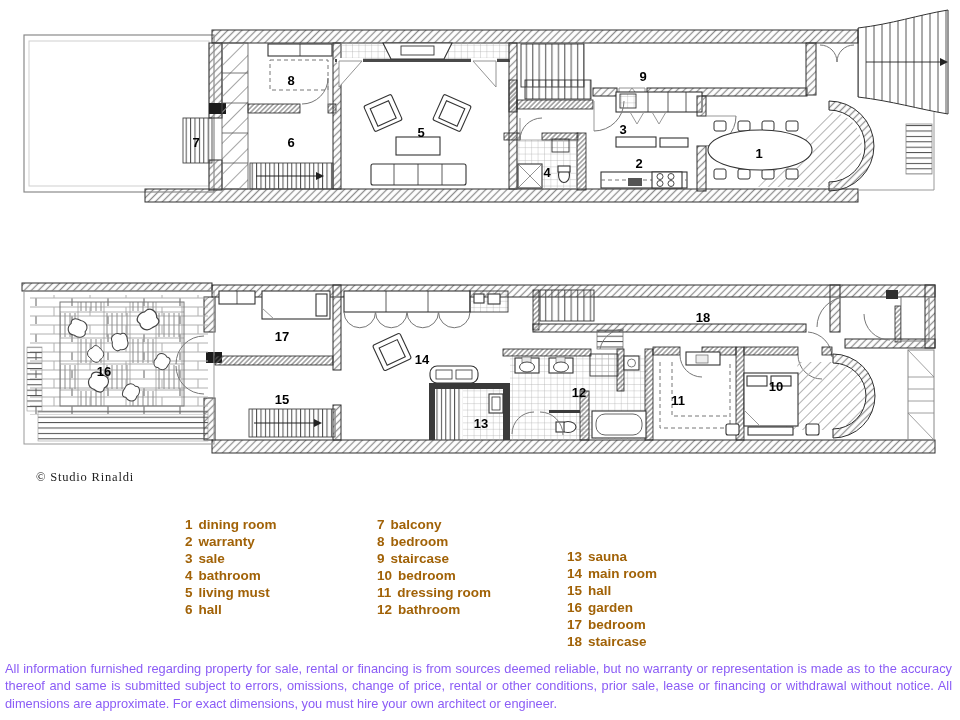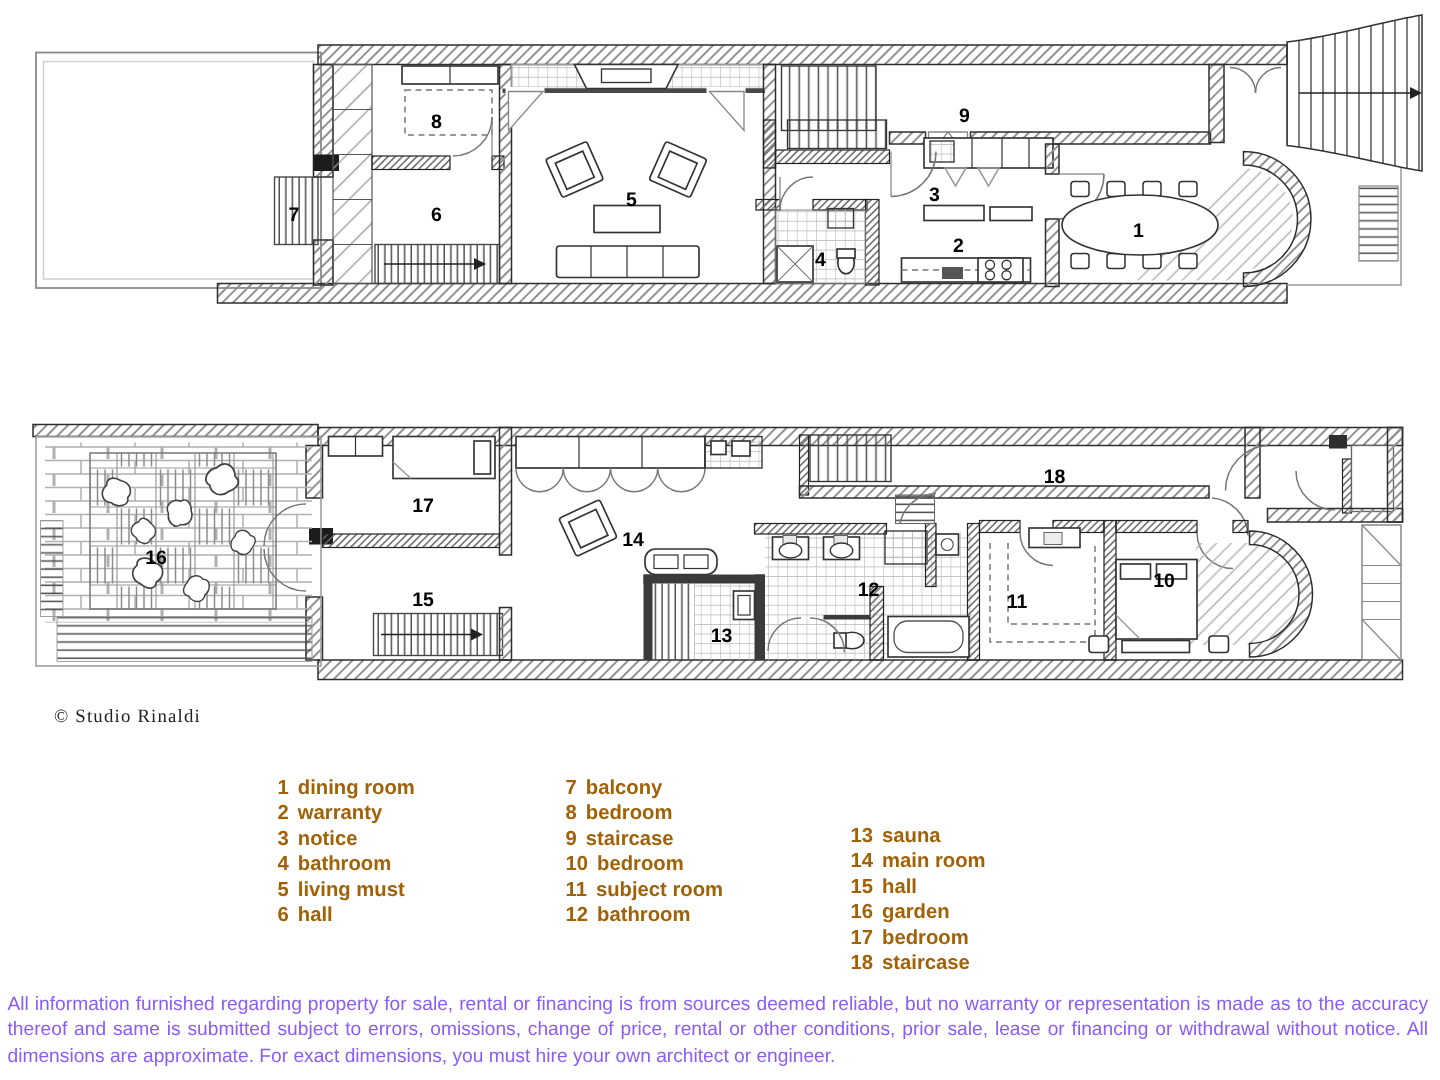--- a/index.html
+++ b/index.html
@@ -380,31 +380,31 @@
     </g>
   </g>
 </svg>
 
 <div class="copyright">© Studio Rinaldi</div>
 
 <div>
   <div class="lcol" id="lcol1">
     <div class="li"><span class="num">1</span><span>dining room</span></div>
     <div class="li"><span class="num">2</span><span>warranty</span></div>
-    <div class="li"><span class="num">3</span><span>notice</span></div>
+    <div class="li"><span class="num">3</span><span>sale</span></div>
     <div class="li"><span class="num">4</span><span>bathroom</span></div>
     <div class="li"><span class="num">5</span><span>living must</span></div>
     <div class="li"><span class="num">6</span><span>hall</span></div>
   </div>
   <div class="lcol" id="lcol2">
     <div class="li"><span class="num">7</span><span>balcony</span></div>
     <div class="li"><span class="num">8</span><span>bedroom</span></div>
     <div class="li"><span class="num">9</span><span>staircase</span></div>
     <div class="li"><span class="num">10</span><span>bedroom</span></div>
-    <div class="li"><span class="num">11</span><span>subject room</span></div>
+    <div class="li"><span class="num">11</span><span>dressing room</span></div>
     <div class="li"><span class="num">12</span><span>bathroom</span></div>
   </div>
   <div class="lcol" id="lcol3">
     <div class="li"><span class="num">13</span><span>sauna</span></div>
     <div class="li"><span class="num">14</span><span>main room</span></div>
     <div class="li"><span class="num">15</span><span>hall</span></div>
     <div class="li"><span class="num">16</span><span>garden</span></div>
     <div class="li"><span class="num">17</span><span>bedroom</span></div>
     <div class="li"><span class="num">18</span><span>staircase</span></div>
   </div>

